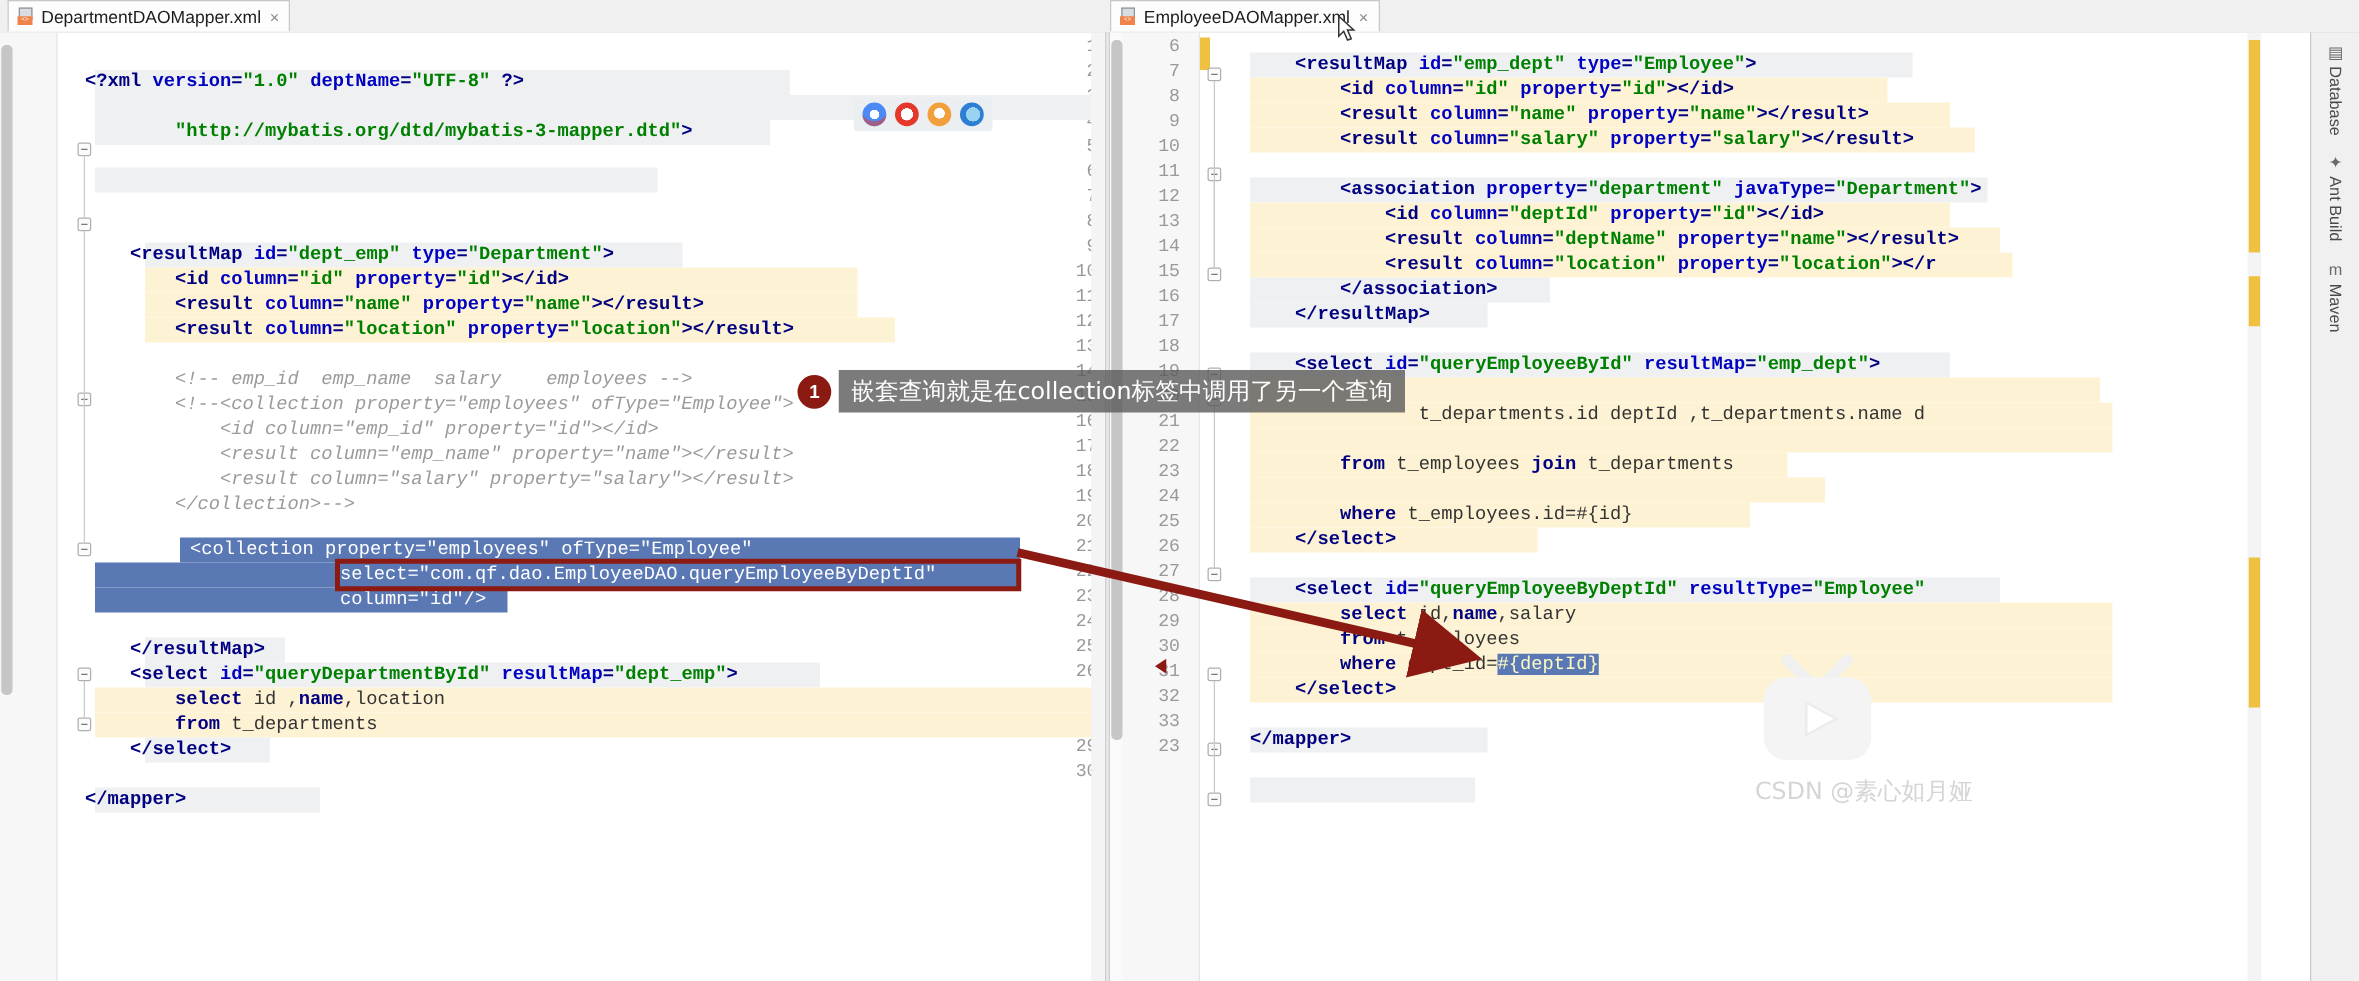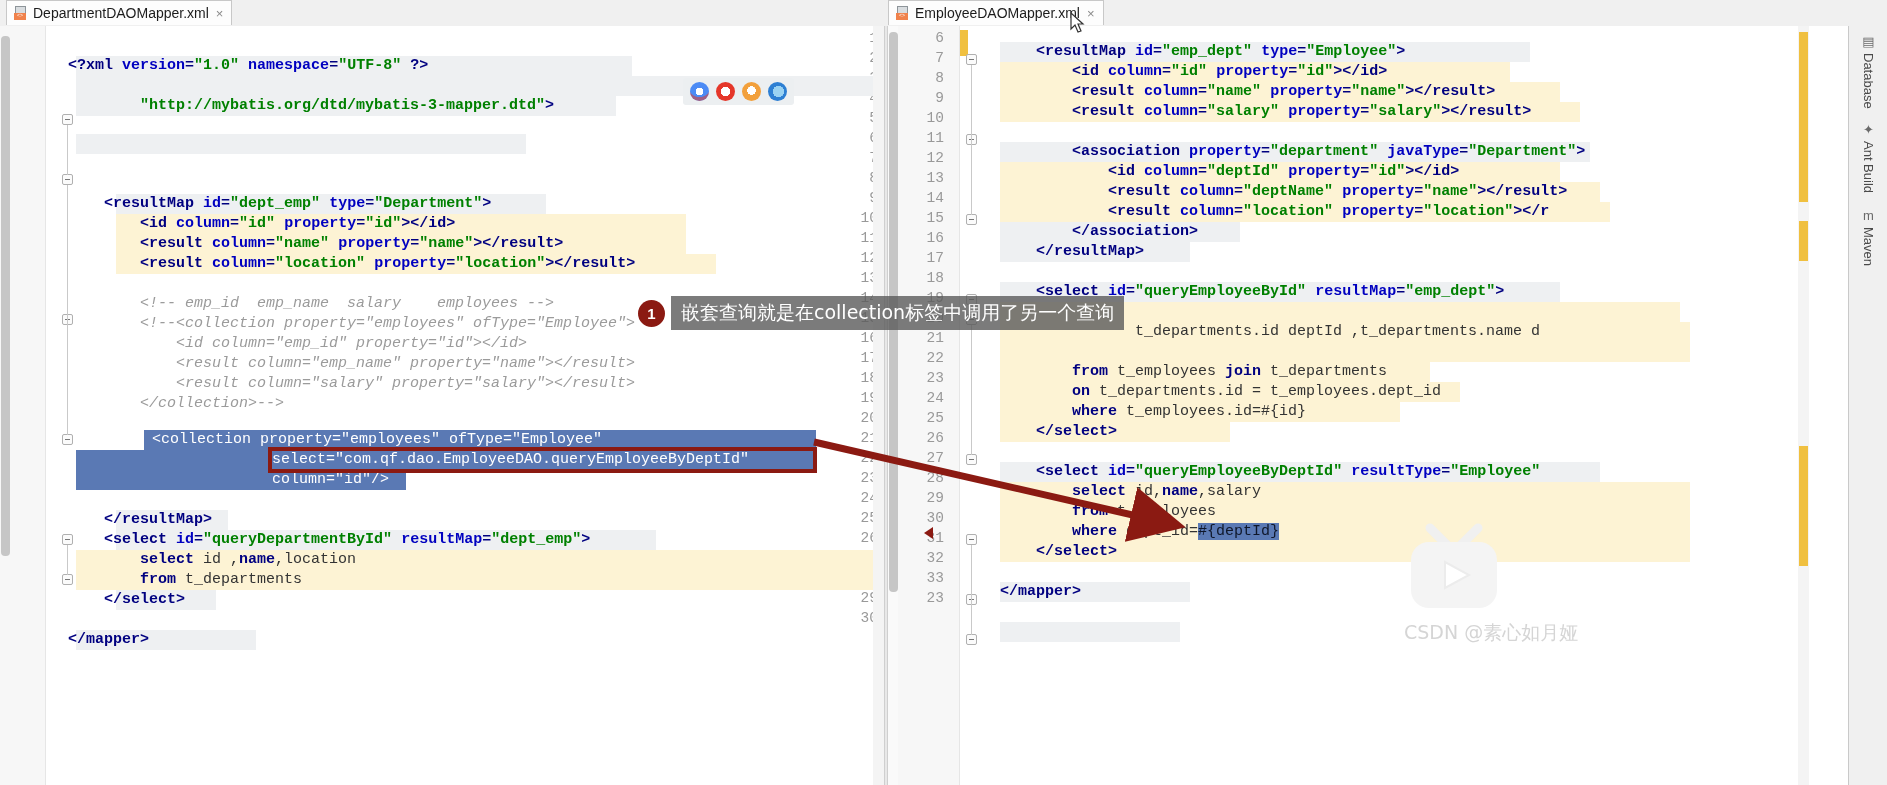--- a/index.html
+++ b/index.html
@@ -185,21 +185,21 @@
     <div class="hl" style="left:116px;top:208px;width:570px"></div>
     <div class="hl" style="left:116px;top:228px;width:600px"></div>
     <div class="hlb" style="left:116px;top:484px;width:112px"></div>
     <div class="hlb" style="left:116px;top:504px;width:540px"></div>
     <div class="hl" style="left:76px;top:524px;width:798px"></div>
     <div class="hl" style="left:76px;top:544px;width:798px"></div>
     <div class="hlb" style="left:116px;top:564px;width:100px"></div>
     <div class="hlb" style="left:76px;top:604px;width:180px"></div>
 
     <div class="code">
-      <div class="row" style="top:30px"><span class="p">&lt;?</span><span class="k">xml</span> <span class="a">version</span><span class="p">=</span><span class="v">"1.0"</span> <span class="a">namespace</span><span class="p">=</span><span class="v">"UTF-8"</span> <span class="p">?&gt;</span></div>
+      <div class="row" style="top:30px"><span class="p">&lt;?</span><span class="k">xml</span> <span class="a">version</span><span class="p">=</span><span class="v">"1.0"</span> <span class="a">deptName</span><span class="p">=</span><span class="v">"UTF-8"</span> <span class="p">?&gt;</span></div>
       <div class="row" style="top:70px"><span class="v">        "http://mybatis.org/dtd/mybatis-3-mapper.dtd"</span><span class="p">&gt;</span></div>
       <div class="row" style="top:168px">    <span class="p">&lt;</span><span class="k">resultMap</span> <span class="a">id</span><span class="p">=</span><span class="v">"dept_emp"</span> <span class="a">type</span><span class="p">=</span><span class="v">"Department"</span><span class="p">&gt;</span></div>
       <div class="row" style="top:188px">        <span class="p">&lt;</span><span class="k">id</span> <span class="a">column</span><span class="p">=</span><span class="v">"id"</span> <span class="a">property</span><span class="p">=</span><span class="v">"id"</span><span class="p">&gt;&lt;/</span><span class="k">id</span><span class="p">&gt;</span></div>
       <div class="row" style="top:208px">        <span class="p">&lt;</span><span class="k">result</span> <span class="a">column</span><span class="p">=</span><span class="v">"name"</span> <span class="a">property</span><span class="p">=</span><span class="v">"name"</span><span class="p">&gt;&lt;/</span><span class="k">result</span><span class="p">&gt;</span></div>
       <div class="row" style="top:228px">        <span class="p">&lt;</span><span class="k">result</span> <span class="a">column</span><span class="p">=</span><span class="v">"location"</span> <span class="a">property</span><span class="p">=</span><span class="v">"location"</span><span class="p">&gt;&lt;/</span><span class="k">result</span><span class="p">&gt;</span></div>
       <div class="row cm" style="top:268px">        &lt;!-- emp_id  emp_name  salary    employees --&gt;</div>
       <div class="row cm" style="top:288px">        &lt;!--&lt;collection property="employees" ofType="Employee"&gt;</div>
       <div class="row cm" style="top:308px">            &lt;id column="emp_id" property="id"&gt;&lt;/id&gt;</div>
       <div class="row cm" style="top:328px">            &lt;result column="emp_name" property="name"&gt;&lt;/result&gt;</div>
       <div class="row cm" style="top:348px">            &lt;result column="salary" property="salary"&gt;&lt;/result&gt;</div>
@@ -328,27 +328,26 @@
       <div class="row" style="top:76px">        <span class="p">&lt;</span><span class="k">result</span> <span class="a">column</span><span class="p">=</span><span class="v">"salary"</span> <span class="a">property</span><span class="p">=</span><span class="v">"salary"</span><span class="p">&gt;&lt;/</span><span class="k">result</span><span class="p">&gt;</span></div>
       <div class="row" style="top:116px">        <span class="p">&lt;</span><span class="k">association</span> <span class="a">property</span><span class="p">=</span><span class="v">"department"</span> <span class="a">javaType</span><span class="p">=</span><span class="v">"Department"</span><span class="p">&gt;</span></div>
       <div class="row" style="top:136px">            <span class="p">&lt;</span><span class="k">id</span> <span class="a">column</span><span class="p">=</span><span class="v">"deptId"</span> <span class="a">property</span><span class="p">=</span><span class="v">"id"</span><span class="p">&gt;&lt;/</span><span class="k">id</span><span class="p">&gt;</span></div>
       <div class="row" style="top:156px">            <span class="p">&lt;</span><span class="k">result</span> <span class="a">column</span><span class="p">=</span><span class="v">"deptName"</span> <span class="a">property</span><span class="p">=</span><span class="v">"name"</span><span class="p">&gt;&lt;/</span><span class="k">result</span><span class="p">&gt;</span></div>
       <div class="row" style="top:176px">            <span class="p">&lt;</span><span class="k">result</span> <span class="a">column</span><span class="p">=</span><span class="v">"location"</span> <span class="a">property</span><span class="p">=</span><span class="v">"location"</span><span class="p">&gt;&lt;/</span><span class="k">r</span></div>
       <div class="row" style="top:196px">        <span class="p">&lt;/</span><span class="k">association</span><span class="p">&gt;</span></div>
       <div class="row" style="top:216px">    <span class="p">&lt;/</span><span class="k">resultMap</span><span class="p">&gt;</span></div>
       <div class="row" style="top:256px">    <span class="p">&lt;</span><span class="k">select</span> <span class="a">id</span><span class="p">=</span><span class="v">"queryEmployeeById"</span> <span class="a">resultMap</span><span class="p">=</span><span class="v">"emp_dept"</span><span class="p">&gt;</span></div>
       <div class="row sql" style="top:296px">               t_departments.id deptId ,t_departments.name d</div>
       <div class="row sql" style="top:336px">        <span class="kw">from</span> t_employees <span class="kw">join</span> t_departments</div>
-      <div class="row sql" style="top:356px">        <span class="kw">on</span> t_departments.id = t_employees.dept_id</div>
       <div class="row sql" style="top:376px">        <span class="kw">where</span> t_employees.id=#{id}</div>
       <div class="row" style="top:396px">    <span class="p">&lt;/</span><span class="k">select</span><span class="p">&gt;</span></div>
       <div class="row" style="top:436px">    <span class="p">&lt;</span><span class="k">select</span> <span class="a">id</span><span class="p">=</span><span class="v">"queryEmployeeByDeptId"</span> <span class="a">resultType</span><span class="p">=</span><span class="v">"Employee"</span></div>
       <div class="row sql" style="top:456px">        <span class="kw">select</span> id,<span class="kw">name</span>,salary</div>
       <div class="row sql" style="top:476px">        <span class="kw">from</span> t_employees</div>
-      <div class="row sql" style="top:496px">        <span class="kw">where</span> dept_id=<span style="background:#5a79b4;color:#0f172a">#{deptId}</span></div>
+      <div class="row sql" style="top:496px">        <span class="kw">where</span> dept_id=<span style="background:#5a79b4;color:#fef9c3">#{deptId}</span></div>
       <div class="row" style="top:516px">    <span class="p">&lt;/</span><span class="k">select</span><span class="p">&gt;</span></div>
       <div class="row" style="top:556px"><span class="p">&lt;/</span><span class="k">mapper</span><span class="p">&gt;</span></div>
     </div>
 
     <div class="tri" style="left:36px;top:501px"></div>
 
     <div class="vsb" style="right:39px;top:0;height:759px;"></div>
     <div class="vthumb" style="right:40px;top:6px;height:560px;"></div>
     <div style="position:absolute;right:40px;top:6px;width:9px;height:170px;background:#f0c040;"></div>
     <div style="position:absolute;right:40px;top:195px;width:9px;height:40px;background:#f0c040;"></div>

